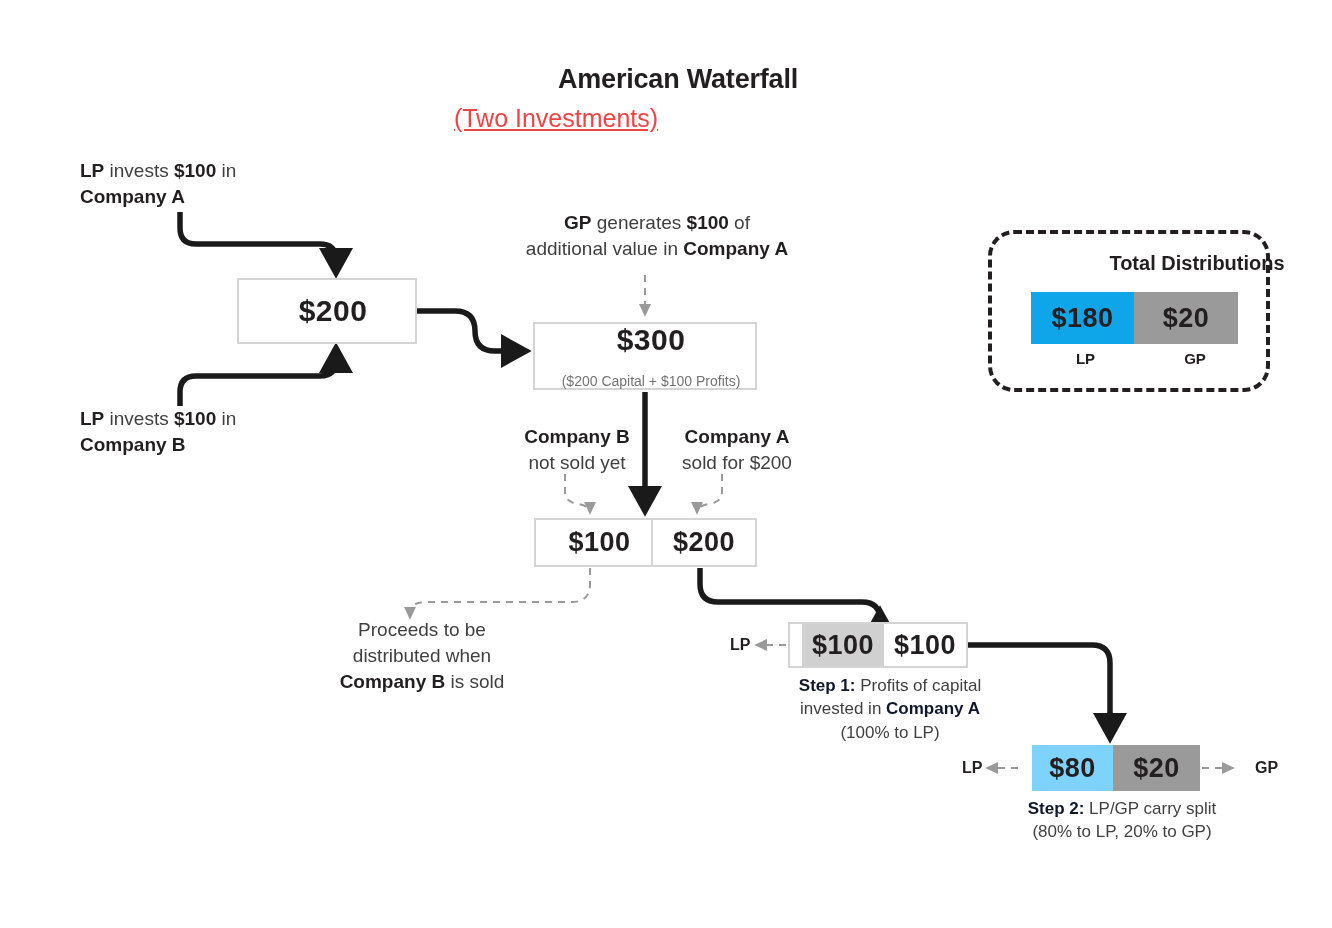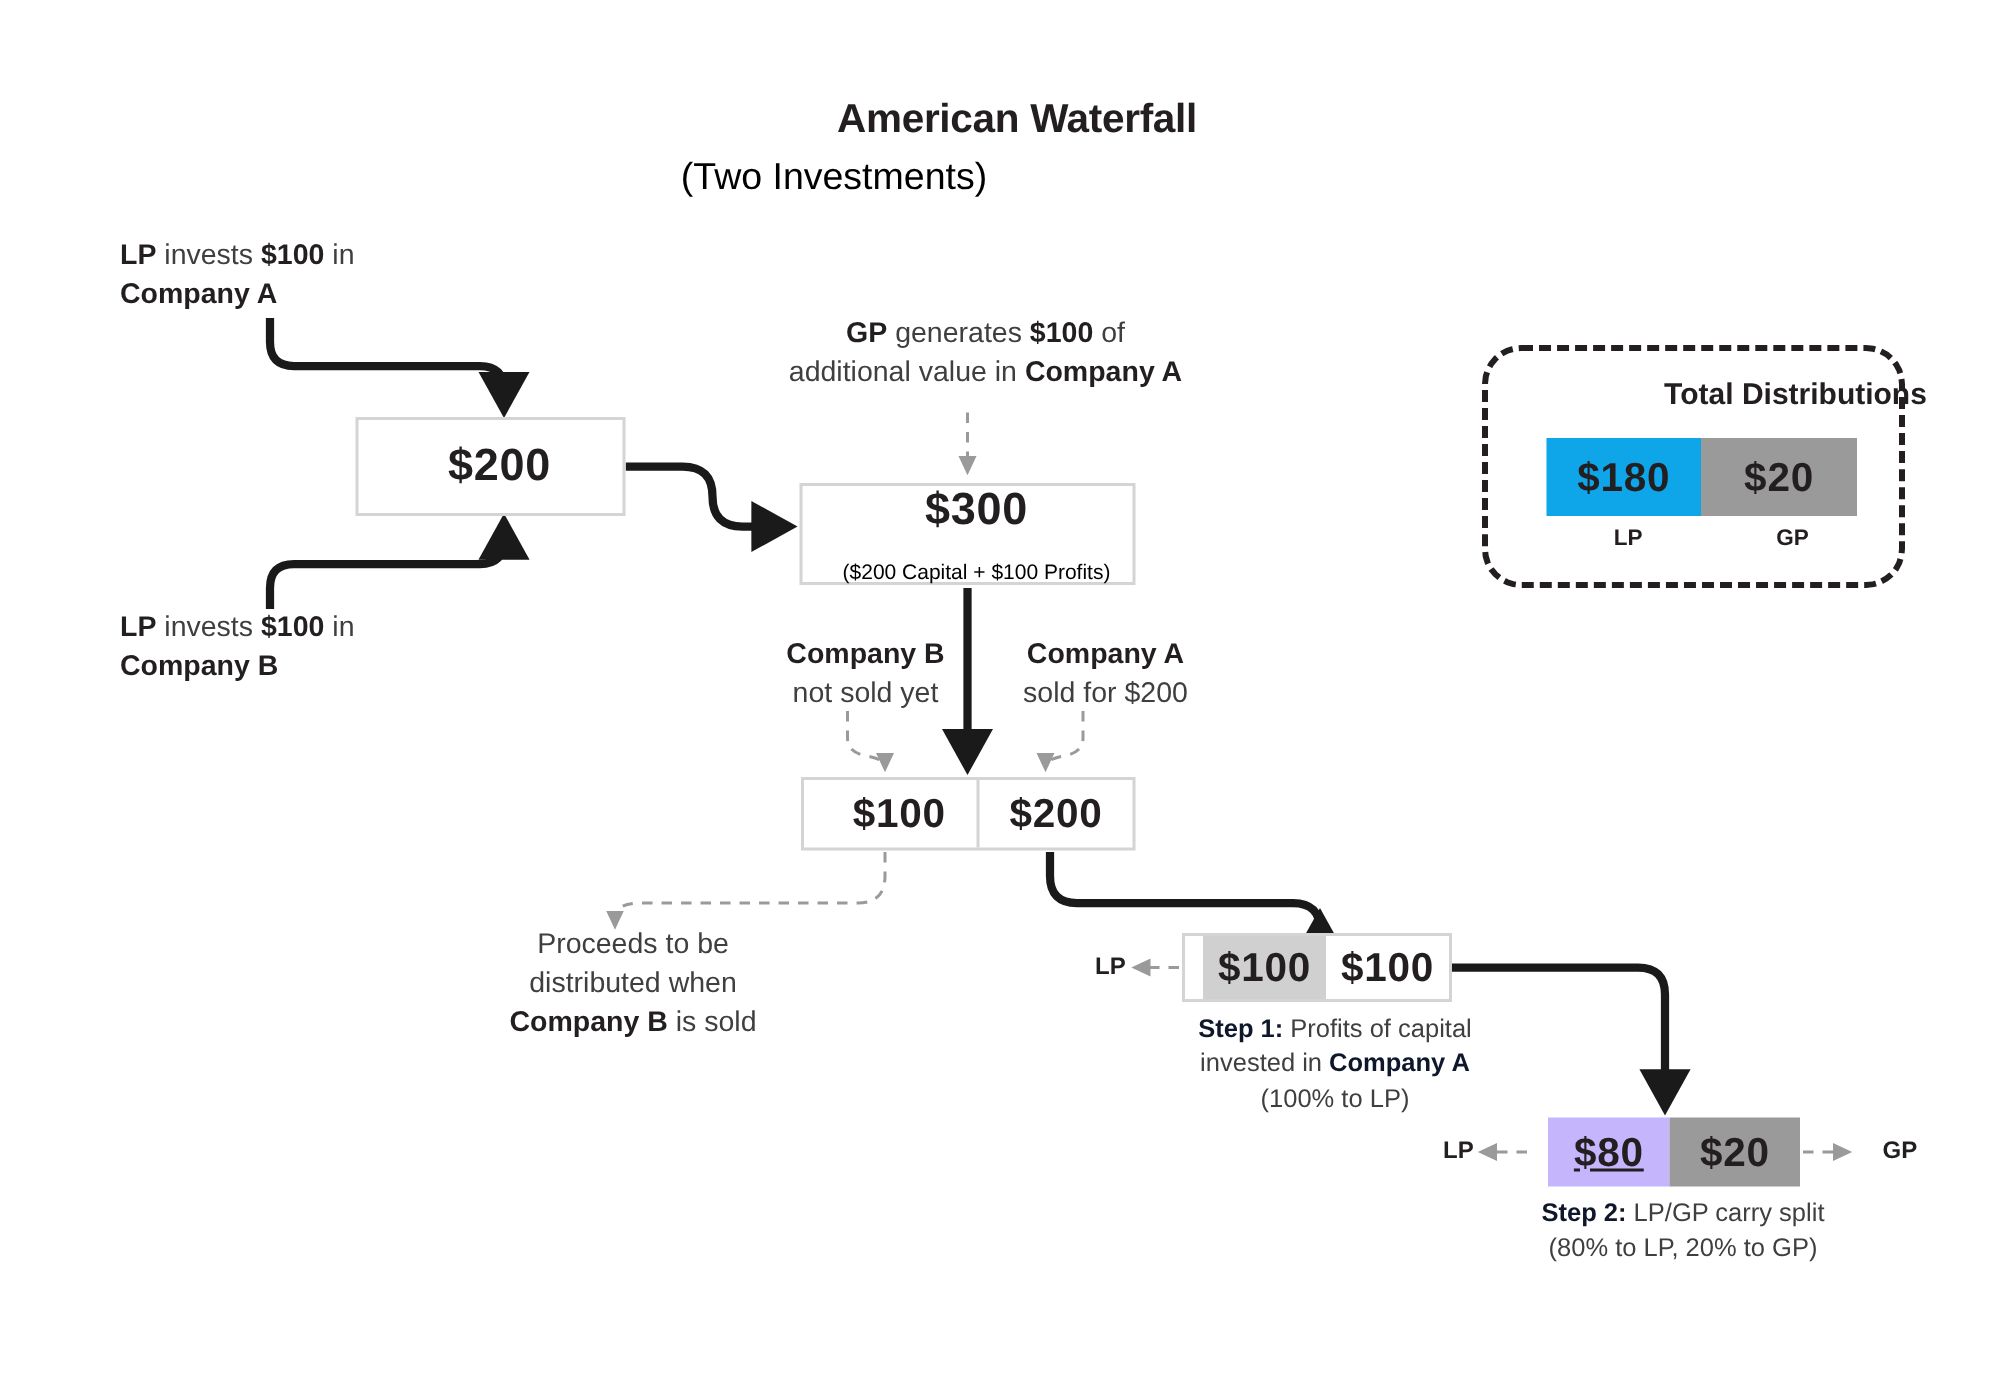--- a/index.html
+++ b/index.html
@@ -34,21 +34,22 @@
     font-size: 27px;
     font-weight: bold;
     color: #231f20;
     letter-spacing: -0.2px;
   }
   .subtitle {
     left: 0; top: 104px; width: 1088px;
     text-align: center;
     font-size: 25px;
     font-weight: normal;
-    color: #000000;
+    color: #ef4444;
+    text-decoration: underline;
   }
 
   
   .txt {
     font-size: 19px;
     line-height: 1.36;
     color: #3f3f3f;
   }
   .txt b { color: #231f20; font-weight: bold; }
   .center { text-align: center; }
@@ -64,21 +65,21 @@
     justify-content: center;
   }
   .box .big {
     font-size: 30px;
     font-weight: bold;
     color: #231f20;
     letter-spacing: 0.5px;
   }
   .box .small {
     font-size: 14px;
-    color: #000000;
+    color: #737373;
     margin-top: 16px;
   }
 
   .splitbox {
     box-sizing: border-box;
     border: 2px solid #d4d4d4;
     background: #ffffff;
     display: flex;
   }
   .splitbox > div {
@@ -261,21 +262,21 @@
     <div>
       <span>invested in </span><b>Company A</b>
     </div>
     <div>(100% to LP)</div>
   </div>
 
   <div class="abs side-lbl" style="left:950px; top:759px;">LP</div>
   <div class="abs side-lbl" style="left:1243px; top:759px;">GP</div>
 
   <div class="abs barbox" style="left:1020px; top:745px; width:180px; height:46px;">
-    <div style="width:84px; background:#c4b5fd;text-decoration:underline;">$80</div>
+    <div style="width:84px; background:#7dd3fc;">$80</div>
     <div style="width:90px; background:#9a9a9a;">$20</div>
   </div>
 
   <div class="abs step-cap" style="left:980px; top:797px; width:260px;">
     <div>
       <b>Step 2:</b><span> LP/GP carry split</span>
     </div>
     <div>(80% to LP, 20% to GP)</div>
   </div>
 

